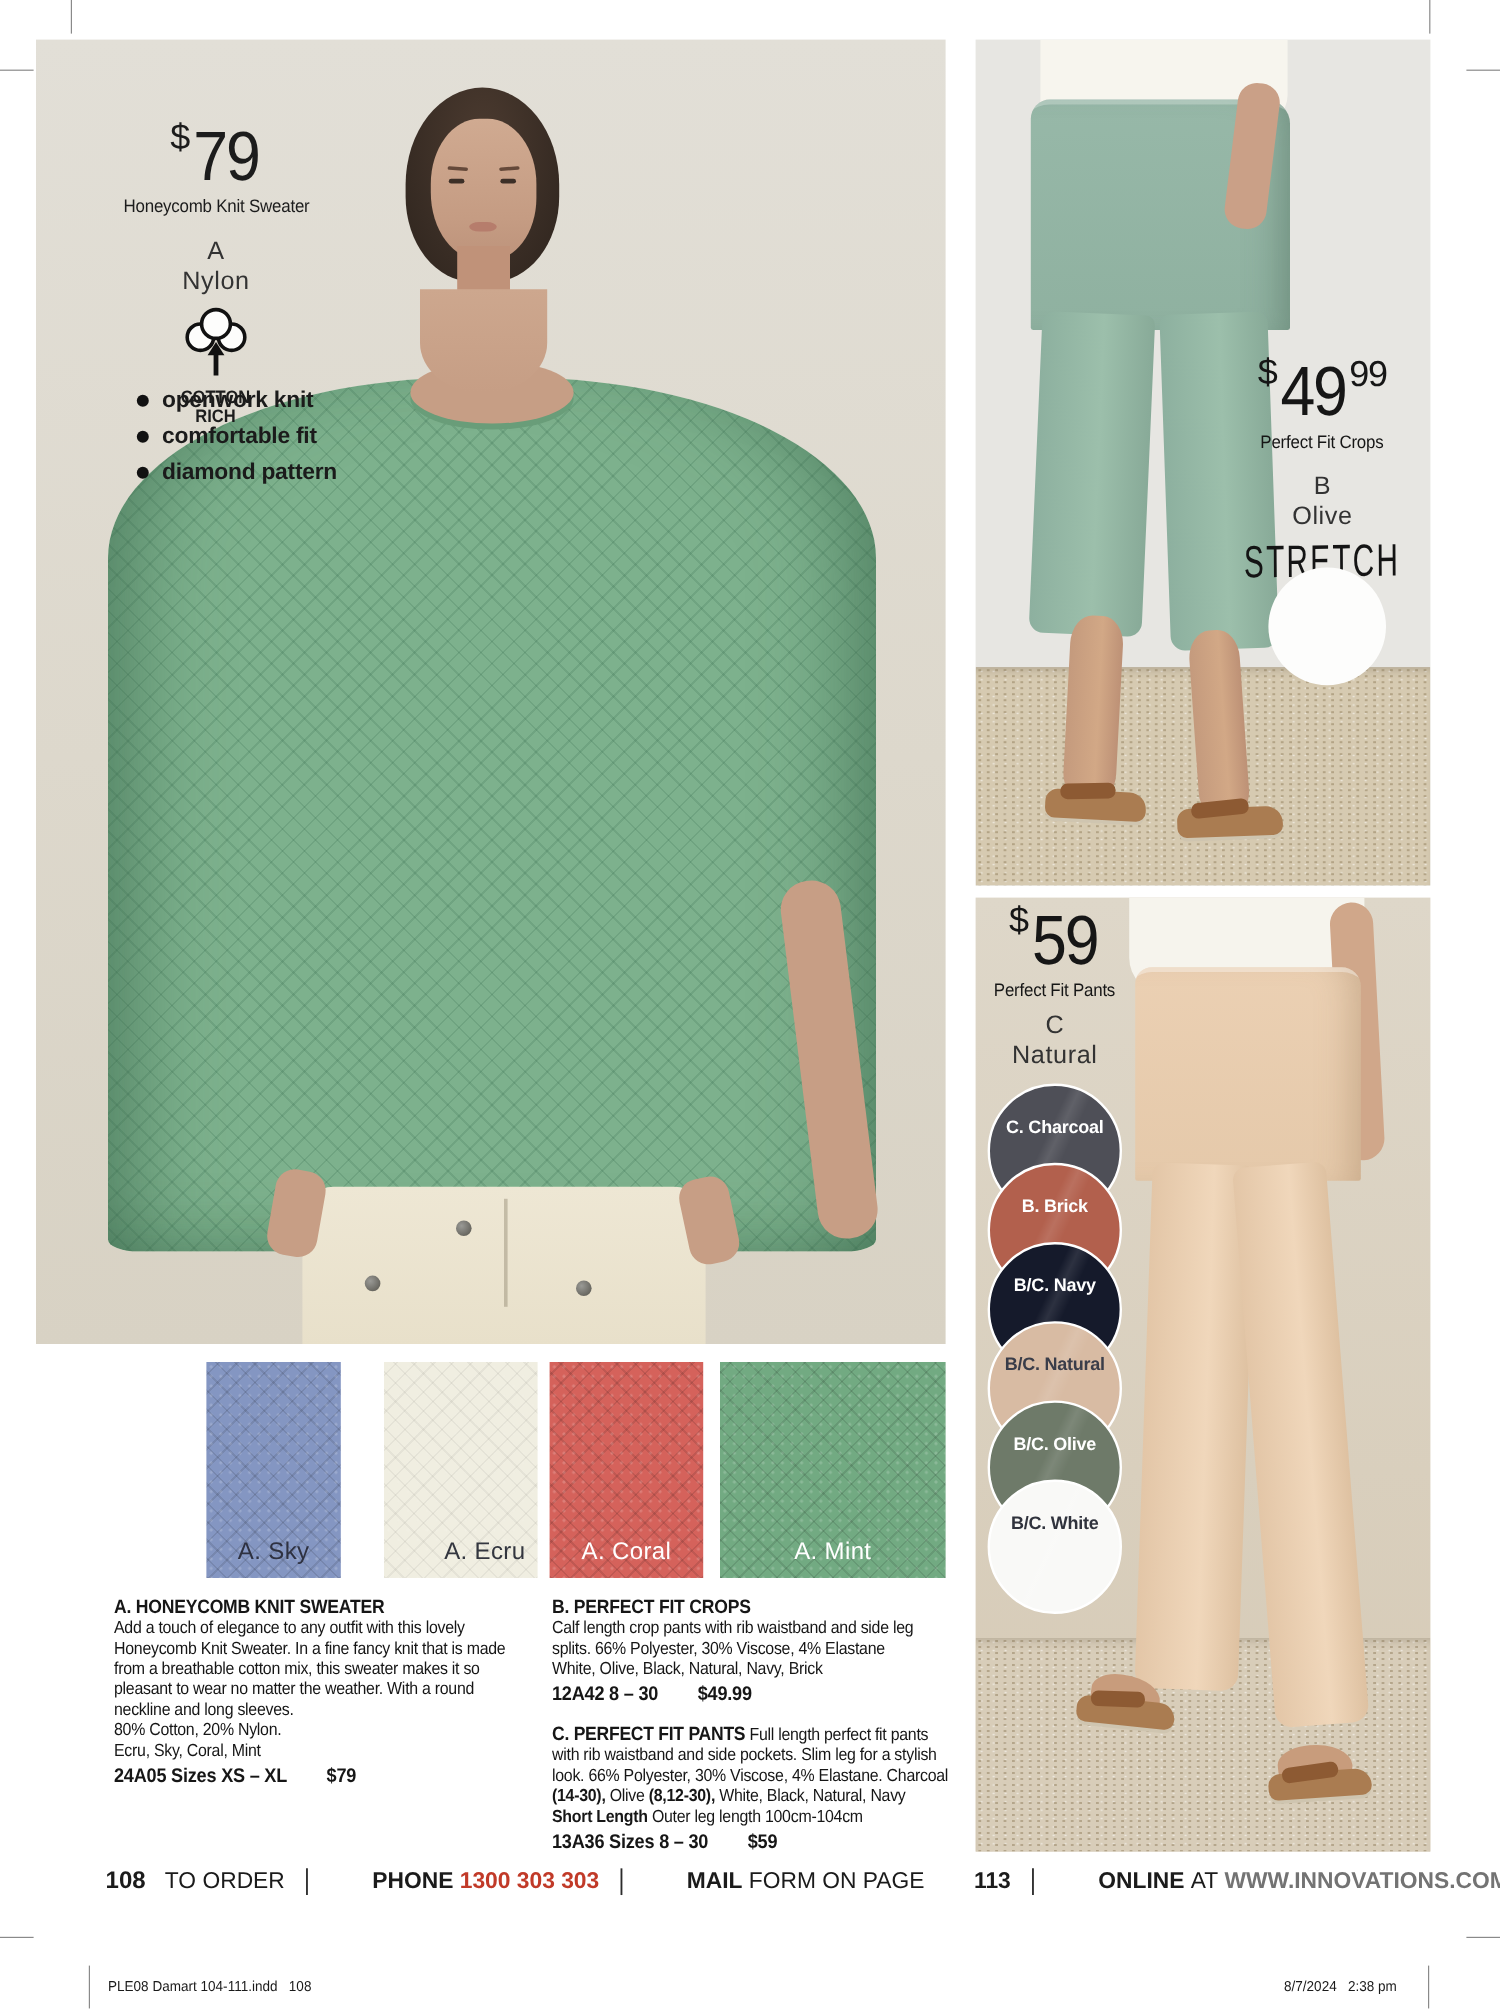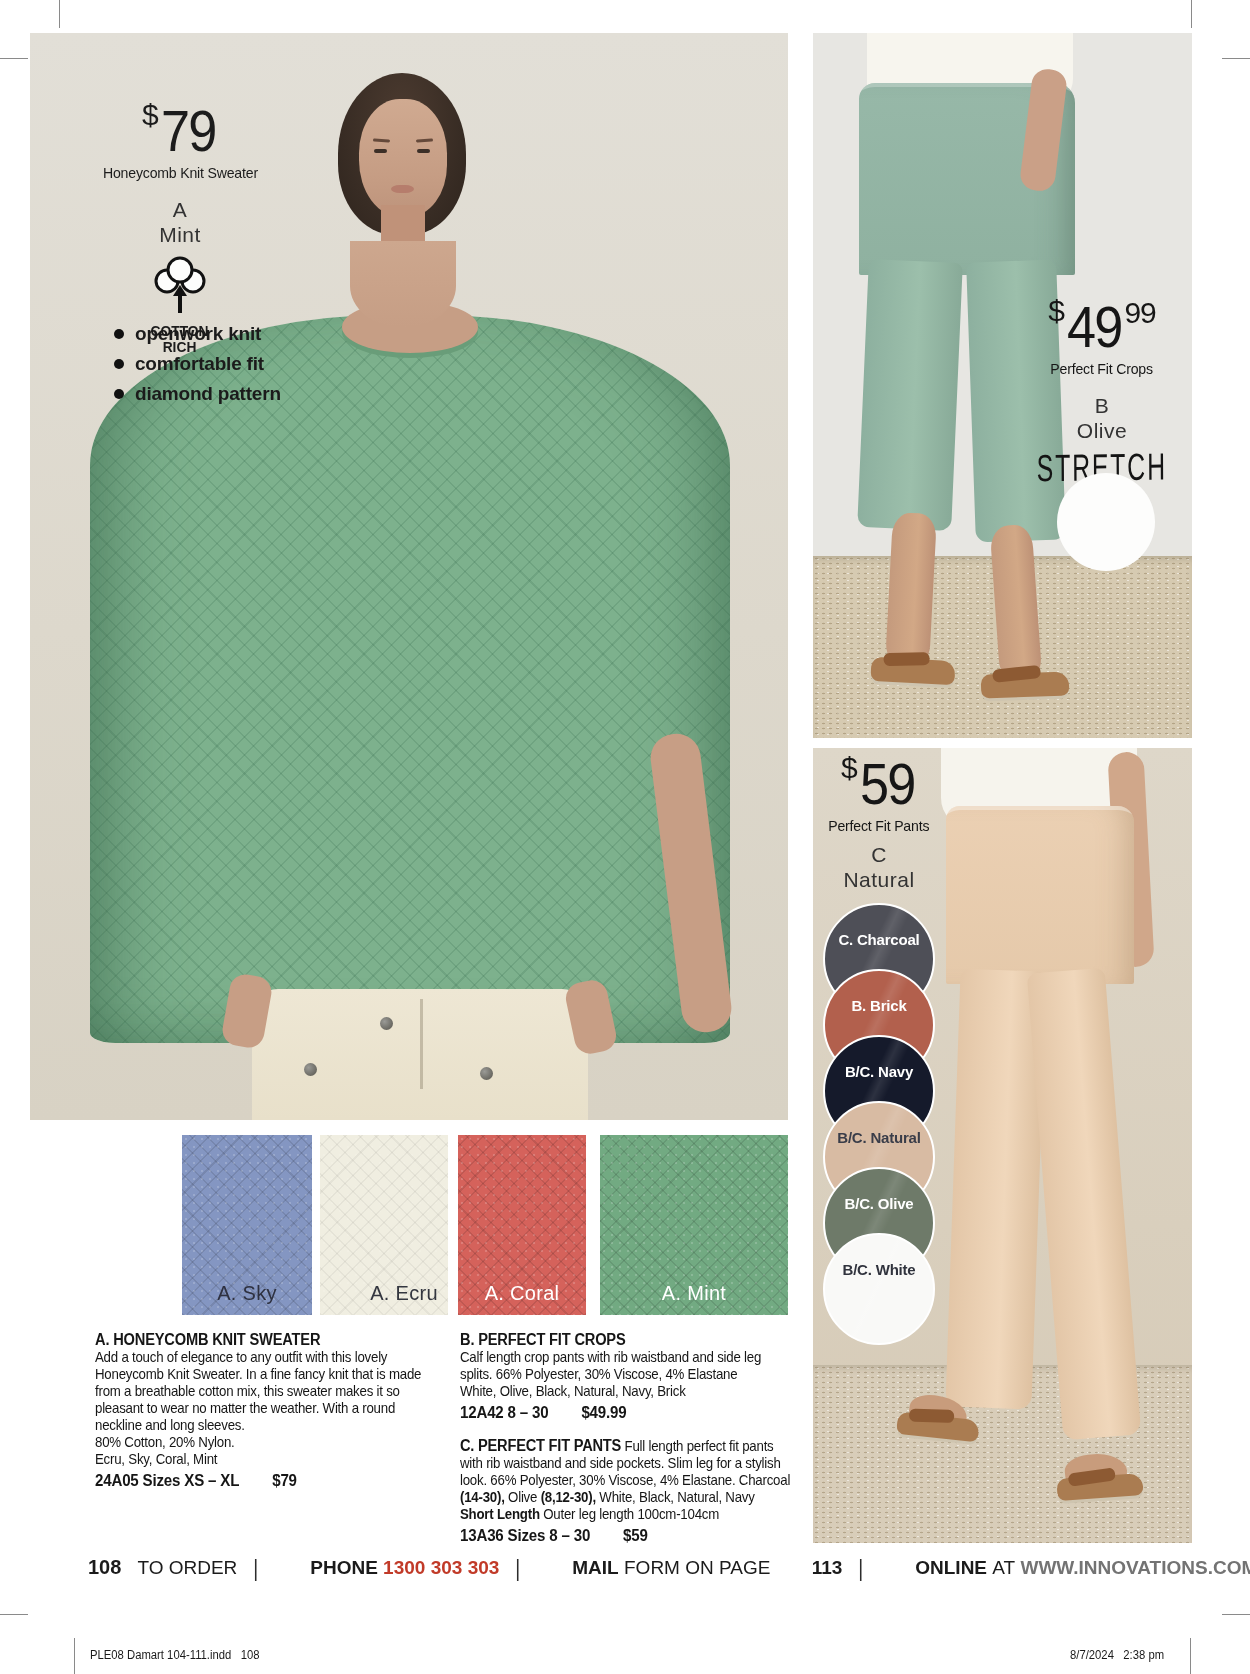--- a/index.html
+++ b/index.html
@@ -192,21 +192,21 @@
     <div class="m-hand" style="left:196px;top:942px;transform:rotate(10deg);"></div>
     <div class="m-hand" style="left:540px;top:948px;transform:rotate(-12deg);"></div>
     <div class="m-forearm"></div>
 
     <div class="a-info">
       <div class="price-line">
         <span class="cur">$</span><span class="amt-big">79</span>
       </div>
       <div class="sub-name">Honeycomb Knit Sweater</div>
       <div class="letter-line">A</div>
-      <div class="colorname-line">Mint</div>
+      <div class="colorname-line">Nylon</div>
       <div class="cotton-icon">
         <svg width="58" height="62" viewBox="0 0 58 62" aria-hidden="true">
           <circle cx="16" cy="26" r="11" fill="#fdfdfc" stroke="#111" stroke-width="3"></circle>
           <circle cx="42" cy="26" r="11" fill="#fdfdfc" stroke="#111" stroke-width="3"></circle>
           <circle cx="29" cy="15" r="12" fill="#fdfdfc" stroke="#111" stroke-width="3"></circle>
           <path d="M29 30 l-7 11 h14 z" fill="#111"></path>
           <path d="M29 38 v20" stroke="#111" stroke-width="4"></path>
         </svg>
       </div>
       <div class="badge-txt">
@@ -291,21 +291,21 @@
         <div class="copt" style="background-color: rgb(110, 122, 105);">
           <span class="copt-label" style="color: rgb(255, 255, 255);">B/C. Olive</span>
         </div>
         <div class="copt" style="background-color: rgb(249, 249, 247);">
           <span class="copt-label" style="color: rgb(48, 51, 61);">B/C. White</span>
         </div>
       </div>
     </div>
   </div>
 
-  <div class="swatch" style="left: 182px; width: 130px; background-color: rgb(132, 150, 194);">
+  <div class="swatch" style="left: 172px; width: 112px; background-color: rgb(132, 150, 194);">
     <div class="tex"></div>
     <div class="swatch-label" style="color: rgb(46, 49, 64);">A. Sky</div>
   </div>
   <div class="swatch" style="left: 320px; width: 128px; background-color: rgb(240, 238, 225);">
     <div class="tex" style="opacity:.45;"></div>
     <div class="swatch-label" style="color: rgb(51, 54, 63); padding-left: 40px;">A. Ecru</div>
   </div>
   <div class="swatch" style="left: 600px; width: 188px; background-color: rgb(114, 170, 130);">
     <div class="tex"></div>
     <div class="swatch-label" style="color: rgb(255, 255, 255);">A. Mint</div>

